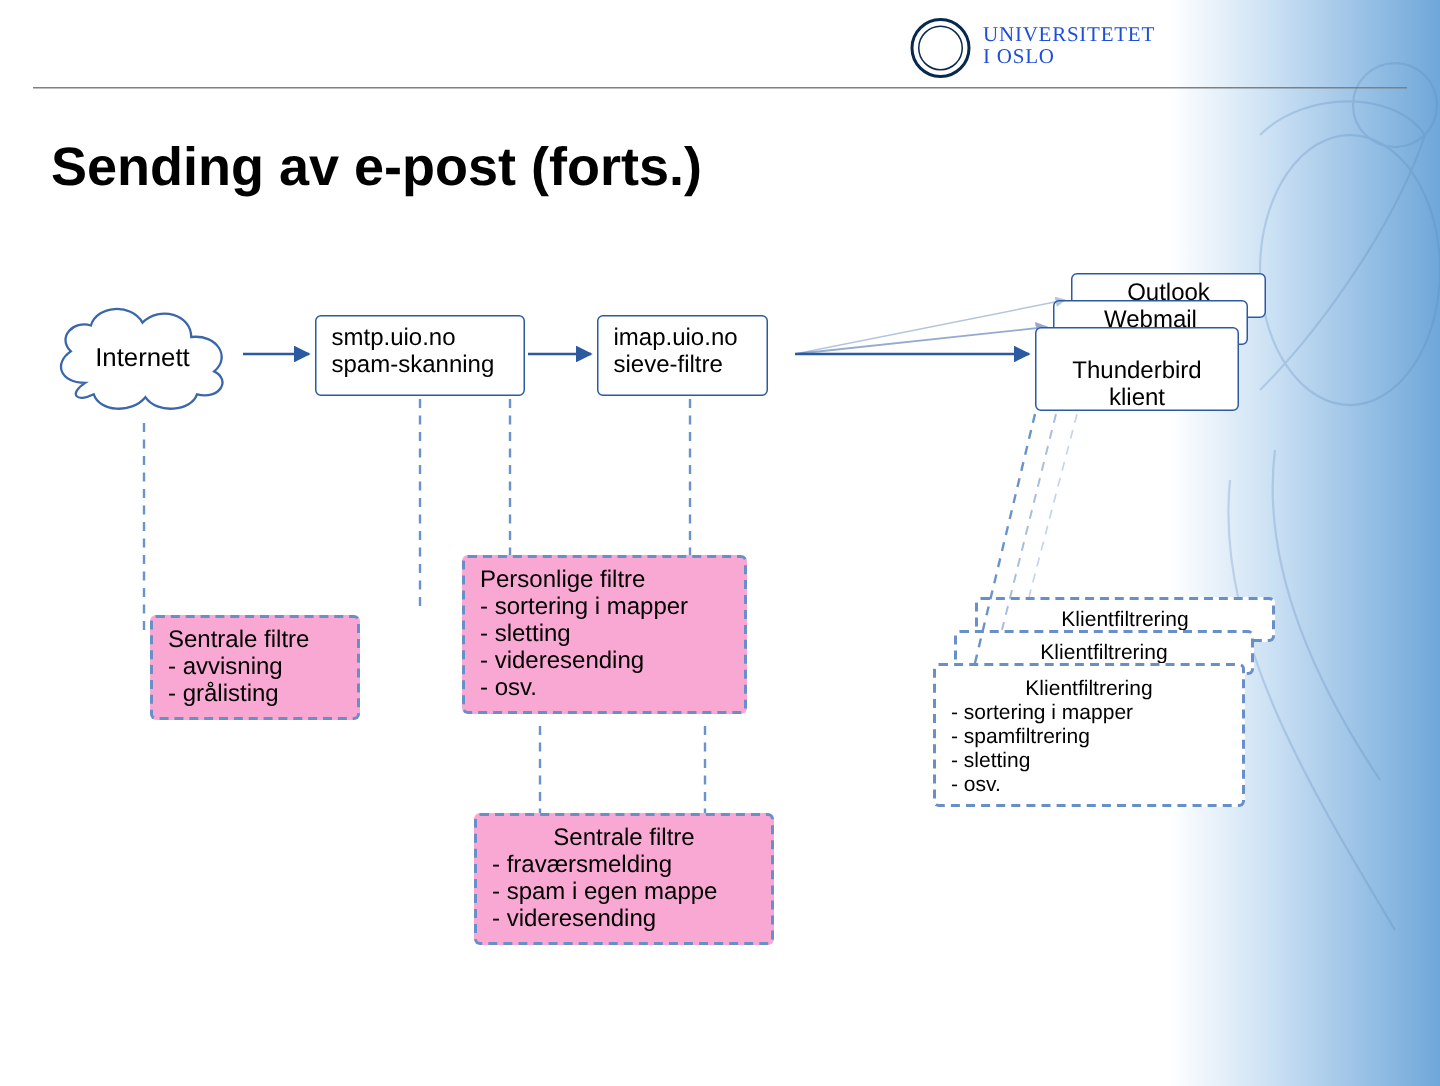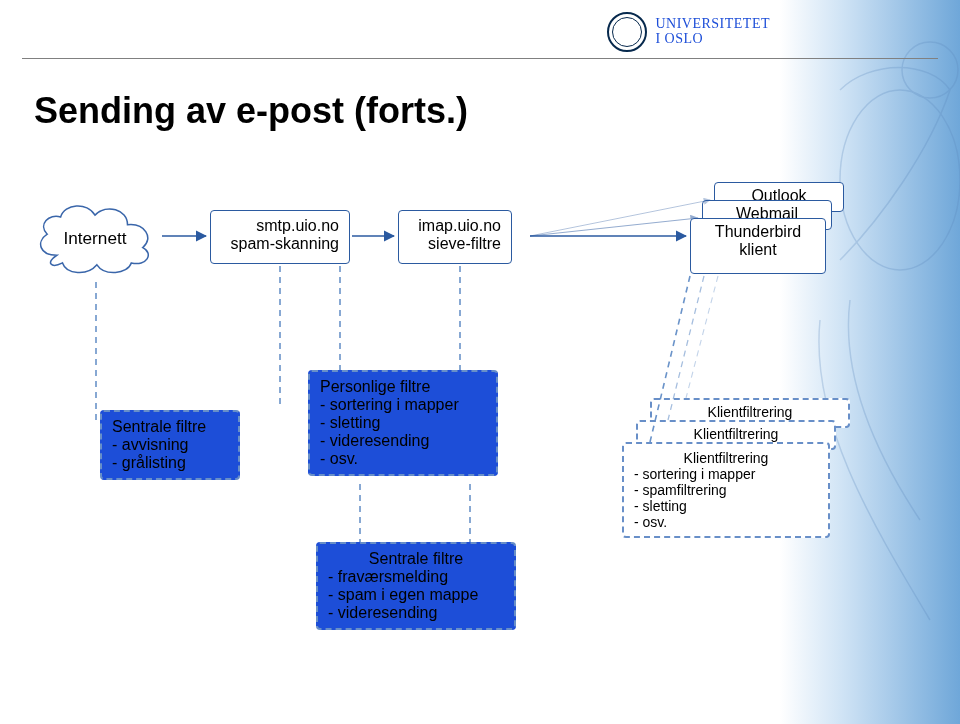--- a/index.html
+++ b/index.html
@@ -89,29 +89,29 @@
 
   
   .solid-box {
     position: absolute;
     border: 1px solid #2b5aa0;
     border-radius: 4px;
     background: #fff;
     box-shadow: 0 0 0 1px rgba(0,0,0,0.0);
     z-index: 3;
     font-size: 16px;
-    text-align: right;
+    text-align: left;
     padding: 6px 10px;
     box-sizing: border-box;
   }
   .dashed-box {
     position: absolute;
     border: 2px dashed #688fc8;
     border-radius: 4px;
-    background: #1d4ed8;
+    background: #f9a8d4;
     z-index: 3;
     font-size: 16px;
     padding: 6px 10px;
     box-sizing: border-box;
     text-align: left;
   }
   .stack-box {
     position: absolute;
     border: 1.5px solid #2b5aa0;
     border-radius: 4px;
@@ -216,21 +216,21 @@
   <div>imap.uio.no</div>
   <div>sieve-filtre</div>
 </div>
 
 <div class="stack-box back2" style="top:182px; left:714px; width:130px; height:30px; padding-top:4px;">
   <span>Outlook</span>
 </div>
 <div class="stack-box back1" style="top:200px; left:702px; width:130px; height:30px; padding-top:4px;">
   <span>Webmail</span>
 </div>
-<div class="stack-box front" style="top:218px; left:690px; width:136px; height:56px; padding-top:4px; text-align:center;">
+<div class="stack-box front" style="top:218px; left:690px; width:136px; height:56px; padding-top:20px; text-align:center;">
   <div>Thunderbird</div>
   <div class="klient-lbl">klient</div>
 </div>
 
 <div class="dashed-box" style="top:410px; left:100px; width:140px;">
   <div class="filter-title">Sentrale filtre</div>
   <div>- avvisning</div>
   <div>- grålisting</div>
 </div>
 

